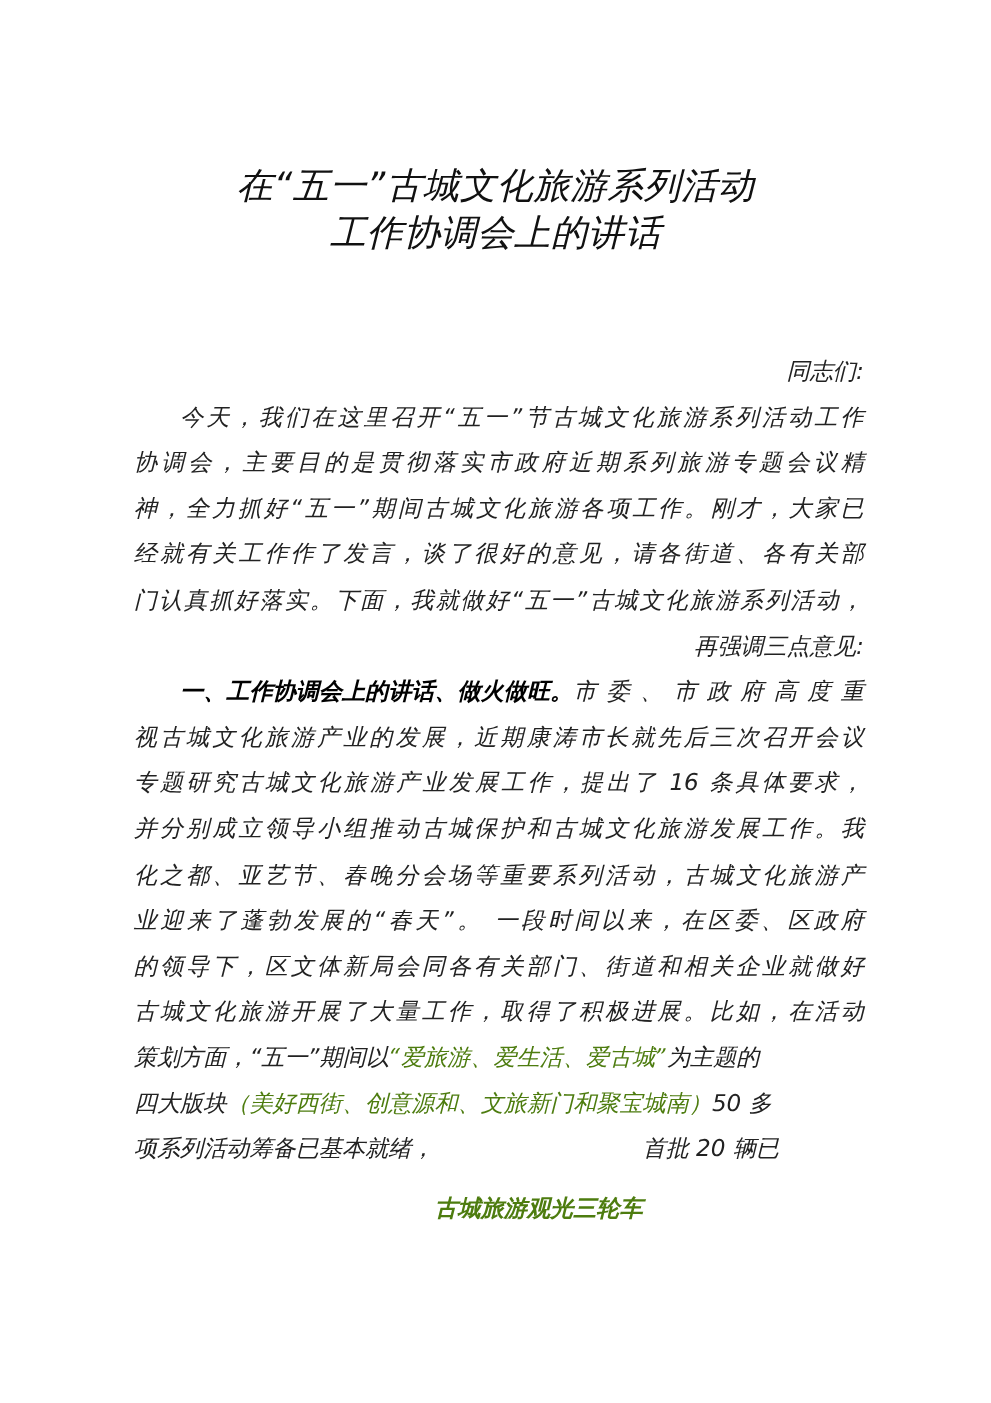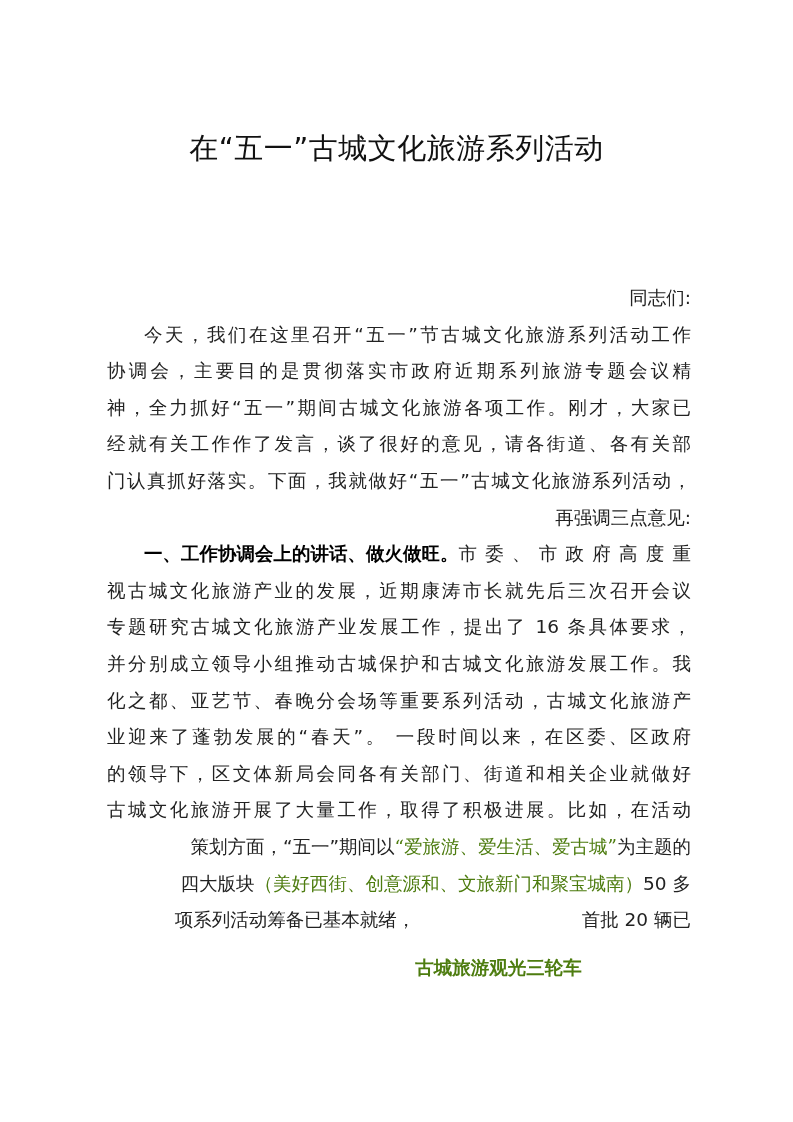--- a/index.html
+++ b/index.html
@@ -13,20 +13,21 @@
       position: relative;
       overflow: hidden;
       font-family: "DejaVu Serif", "Liberation Serif", serif;
       color: #1a1a1a;
     }
     .page {
       position: absolute;
       left: 0; top: 0;
       width: 793px; height: 1122px;
       background: #ffffff;
+      font-style: italic;
     }
     .title-block {
       position: absolute;
       left: 0;
       top: 129px;
       width: 793px;
       text-align: center;
     }
     .title-line {
       font-size: 29px;
@@ -42,21 +43,21 @@
       left: 107px;
       top: 280px;
       width: 584px;
     }
     .line {
       height: 36.6px;
       line-height: 36.6px;
       font-size: 18.5px;
       white-space: nowrap;
       display: flex;
-      justify-content: flex-end;
+      justify-content: flex-start;
       font-family: "DejaVu Sans", "Liberation Sans", sans-serif;
       color: #222;
     }
     .line.left { justify-content: flex-end; }
     .line .seg { white-space: nowrap; }
     .bold {
       font-weight: bold;
       color: #000;
       font-family: "DejaVu Serif", "Liberation Serif", serif;
     }
@@ -72,20 +73,21 @@
     }
     .indent { padding-left: 37px; }
   </style>
 </head>
 <body>
 
 <div class="page">
 
   <div class="title-block">
     <div class="title-line">在“五一”古城文化旅游系列活动</div>
+    <div class="title-line">工作协调会上的讲话</div>
   </div>
 
   <div class="body-text">
 
     <div class="line left">
       <span class="seg">同志们:</span>
     </div>
 
     <div>
       <div class="line indent">

